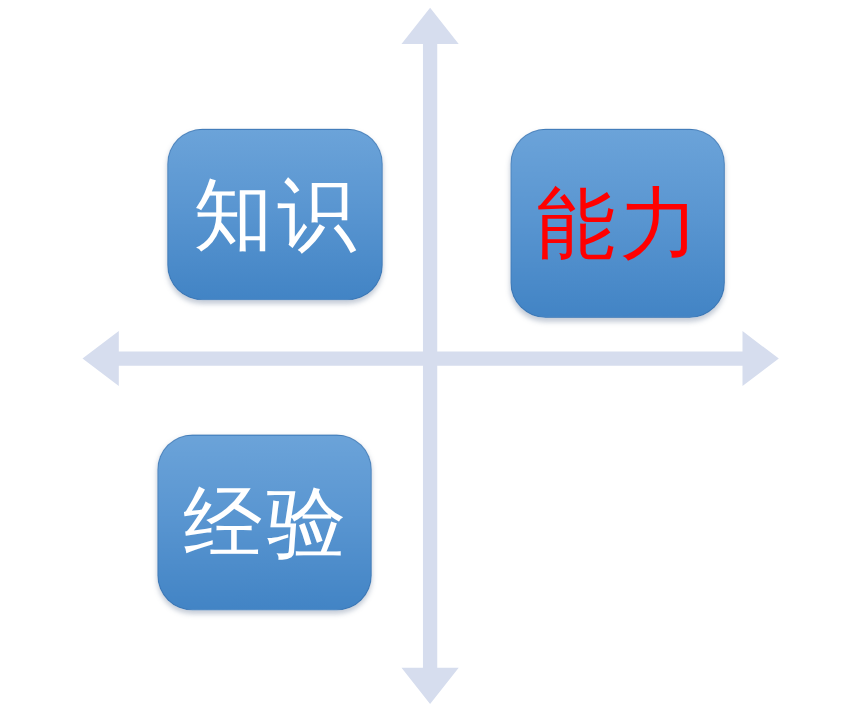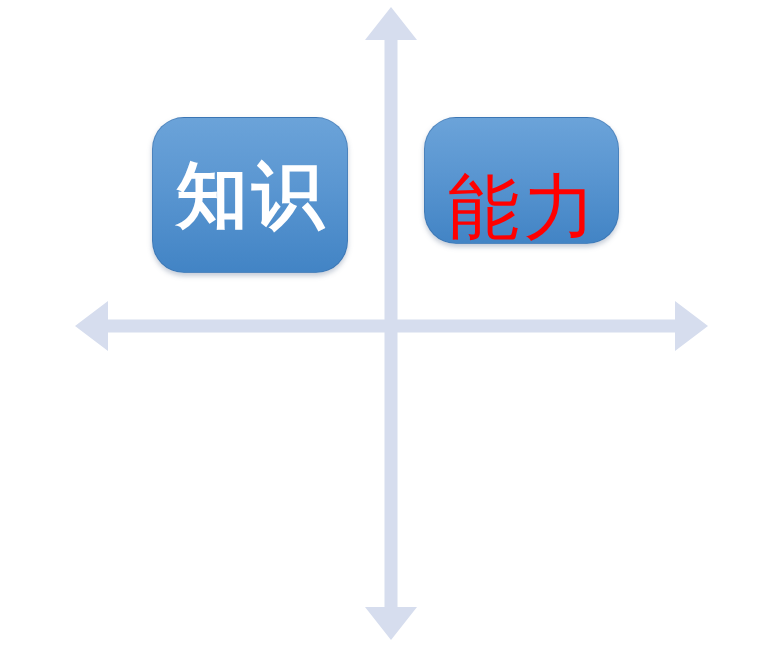--- a/index.html
+++ b/index.html
@@ -30,21 +30,21 @@
     border-radius: 32px;
     background: linear-gradient(to bottom, #6BA3D9 0%, #5A96D1 45%, #4284C5 100%);
     border: 1px solid rgba(52, 103, 160, 0.45);
     box-shadow: 0 3px 5px rgba(90, 110, 140, 0.35);
     display: flex;
     align-items: center;
     justify-content: center;
     box-sizing: border-box;
   }
   .qbox-tl { left: 152px; top: 117px; width: 196px; height: 156px; }
-  .qbox-tr { left: 424px; top: 117px; width: 195px; height: 127px; align-items: flex-end; }
+  .qbox-tr { left: 464px; top: 117px; width: 195px; height: 172px; }
   .qbox-bl { left: 143px; top: 395px; width: 195px; height: 160px; }
   .qbox-br { left: 445px; top: 397px; width: 193px; height: 156px; }
   .qlabel {
     font-size: 72px;
     line-height: 1;
     letter-spacing: 4px;
     margin-right: -4px; 
     white-space: nowrap;
     user-select: none;
   }
@@ -55,22 +55,25 @@
 <div class="stage">
 
   <svg class="axes-svg" viewBox="0 0 766 654" aria-hidden="true">
 
     <polygon data-bind-style="fill:diagram.colors.axis" points="391,7 417,40 397.5,40 397.5,607 417,607 391,640 365,607 384.5,607 384.5,40 365,40" style="fill: rgb(214, 221, 238);"></polygon>
 
     <polygon data-bind-style="fill:diagram.colors.axis" points="75,326 108,301 108,319.5 675,319.5 675,301 708,326 675,351 675,332.5 108,332.5 108,351" style="fill: rgb(214, 221, 238);"></polygon>
   </svg>
 
   <div class="qbox qbox-tl">
-    <span class="qlabel" data-bind="diagram.quadrants.0.label" data-bind-style="color:diagram.quadrants.0.text_color" style="color: rgb(255, 255, 255); font-weight: bold;">知识</span>
+    <span class="qlabel" data-bind="diagram.quadrants.0.label" data-bind-style="color:diagram.quadrants.0.text_color" style="color: rgb(255, 255, 255);">知识</span>
   </div>
 
   <div class="qbox qbox-tr">
     <span class="qlabel" data-bind="diagram.quadrants.1.label" data-bind-style="color:diagram.quadrants.1.text_color" style="color: rgb(255, 0, 0);">能力</span>
   </div>
 
+  <div class="qbox qbox-bl">
+    <span class="qlabel" data-bind="diagram.quadrants.2.label" data-bind-style="color:diagram.quadrants.2.text_color" style="color: rgb(255, 255, 255);">经验</span>
+  </div>
 
 
 </div>
 
 </body></html>

